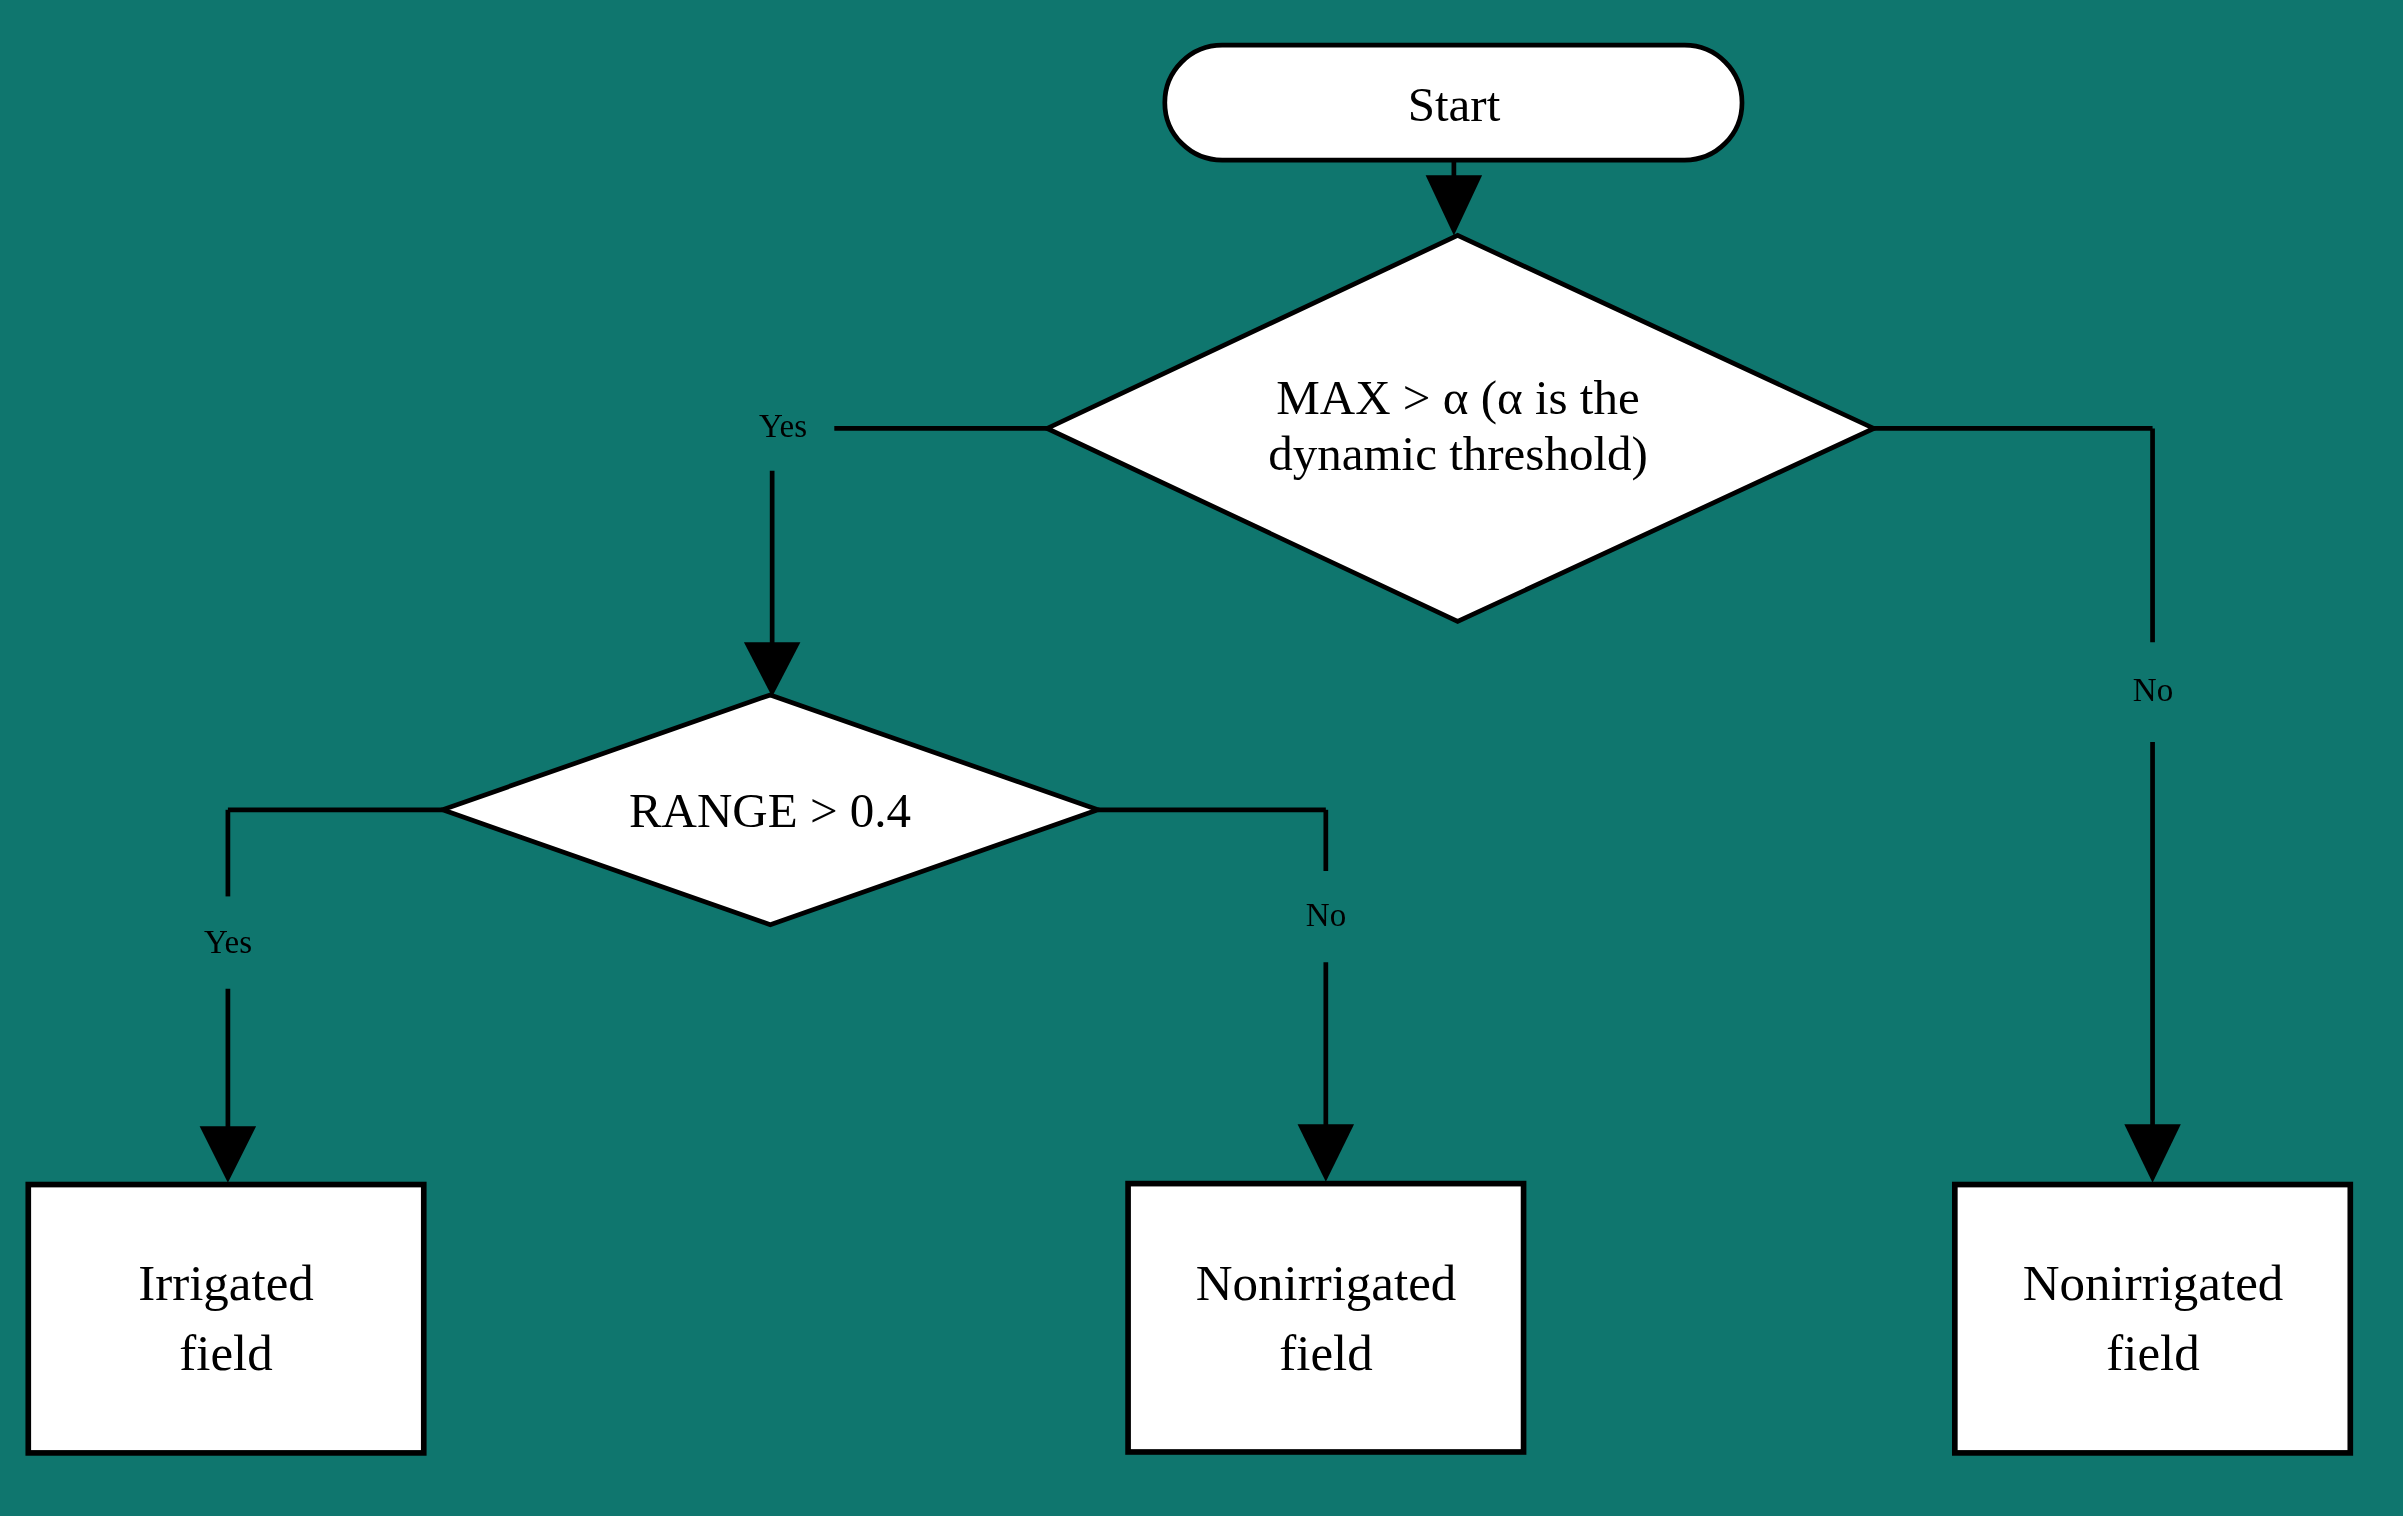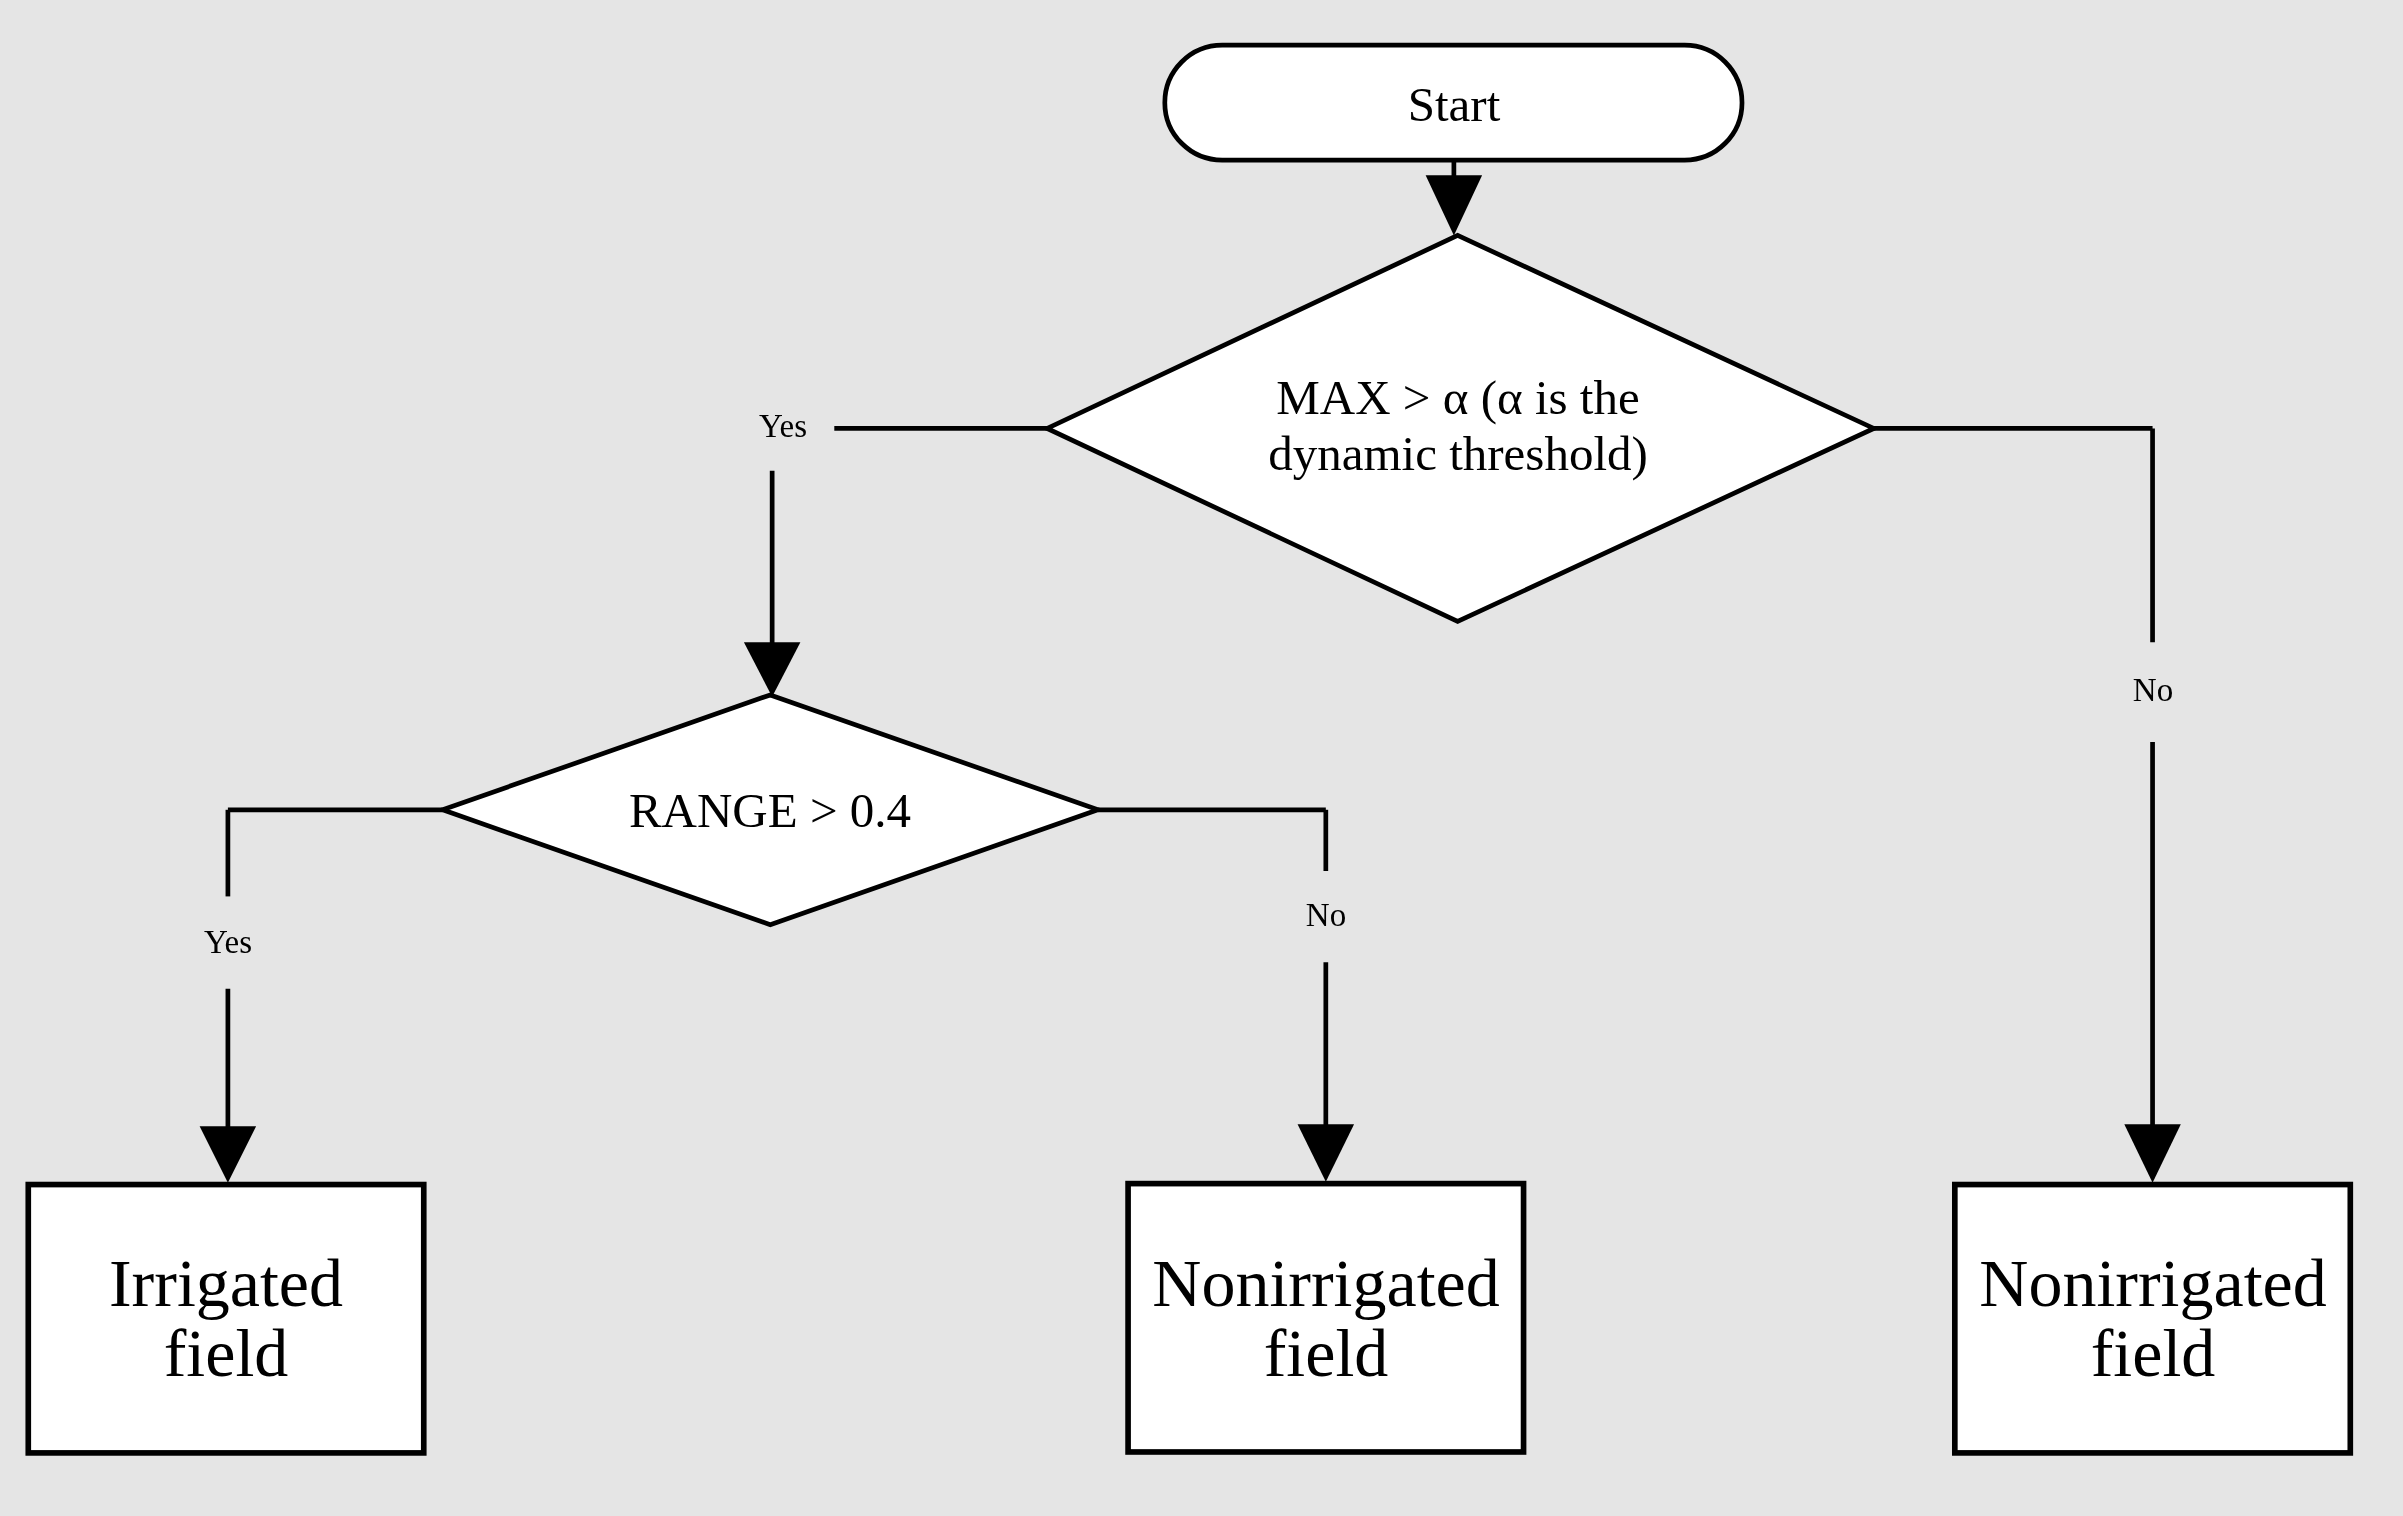--- a/index.html
+++ b/index.html
@@ -4,21 +4,21 @@
 <style>
   html, body {
     margin: 0;
     padding: 0;
     background: #ffffff;
   }
   .canvas {
     position: relative;
     width: 2404px;
     height: 1516px;
-    background: #e5e5e5;
+    background: #0f766e;
     font-family: "Liberation Serif", "DejaVu Serif", serif;
     color: #000000;
     overflow: hidden;
   }
   .canvas svg {
     position: absolute;
     left: 0;
     top: 0;
     width: 2404px;
     height: 1516px;
@@ -27,21 +27,21 @@
     position: absolute;
     transform: translate(-50%, -50%);
     text-align: center;
     white-space: nowrap;
     color: #000000;
   }
   .lbl .line { display: block; }
   .fs-terminator { font-size: 49px; }
   .fs-decision  { font-size: 49px; line-height: 56px; }
   .fs-edge      { font-size: 33px; }
-  .fs-box       { font-size: 68px; line-height: 70px; }
+  .fs-box       { font-size: 51px; line-height: 70px; }
 
   #lbl-start   { left: 1454px; top: 104px; }
   #lbl-d1      { left: 1458px; top: 426px; }
   #lbl-yes1    { left: 783px;  top: 426px; }
   #lbl-no1     { left: 2153px; top: 690px; }
   #lbl-d2      { left: 770px;  top: 811px; }
   #lbl-yes2    { left: 228px;  top: 942px; }
   #lbl-no2     { left: 1326px; top: 915px; }
   #lbl-box1    { left: 226px;  top: 1318px; }
   #lbl-box2    { left: 1326px; top: 1318px; }

